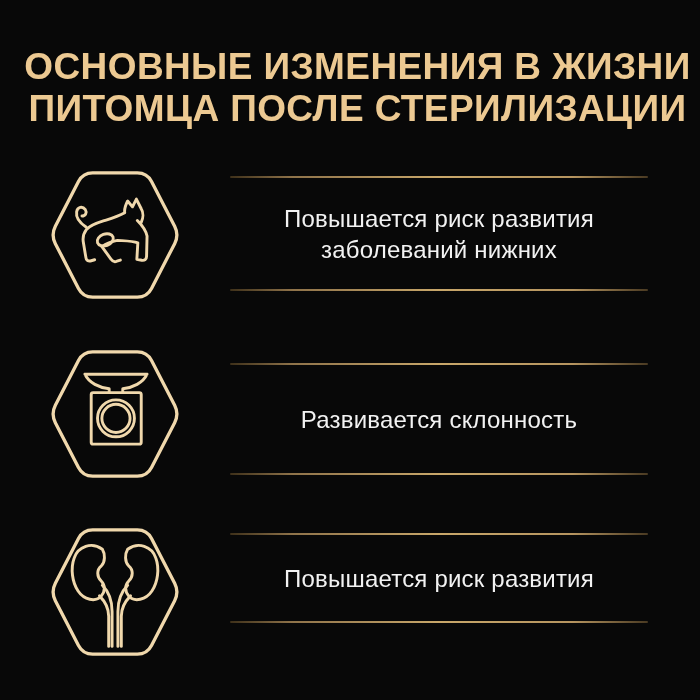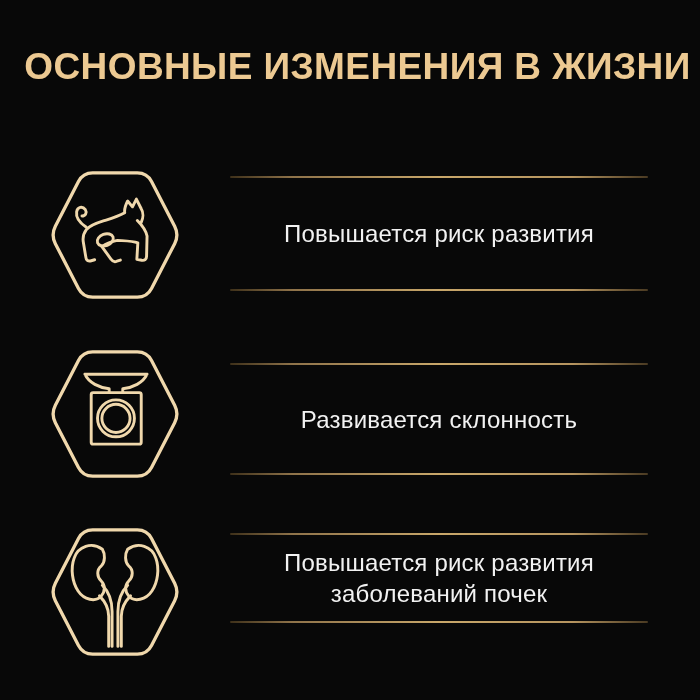--- a/index.html
+++ b/index.html
@@ -71,33 +71,35 @@
   .text-2{top:363px;height:112px;}
   .text-3{top:533px;height:90px;}
 </style>
 </head>
 <body>
 
 <div class="canvas">
 
   <h1 class="title">
     <span>ОСНОВНЫЕ ИЗМЕНЕНИЯ В ЖИЗНИ</span>
+    <span>ПИТОМЦА ПОСЛЕ СТЕРИЛИЗАЦИИ</span>
   </h1>
 
   <svg class="hex-icon icon-1" viewBox="0 0 140 140" aria-hidden="true">
     <path class="hex-frame" d="M 8.6 61.1 L 32.4 14.9 Q 37 6 47 6 L 93 6 Q 103 6 107.6 14.9 L 131.4 61.1 Q 136 70 131.4 78.9 L 107.6 125.1 Q 103 134 93 134 L 47 134 Q 37 134 32.4 125.1 L 8.6 78.9 Q 4 70 8.6 61.1 Z"></path>
     <path d="M 97 57 C 99 53 99.5 47 97 43 L 92 33 L 88 41 L 83 35 C 80.5 40 79.5 44 80 47 C 73 51 66 53 58 55.5 C 50 58 43.5 60.5 40.5 64.5 C 37.5 68.5 36.5 73 37.5 78 L 40 93 C 40.2 96 42.5 97.5 45.5 96.5 L 49 95.5"></path>
     <path d="M 93 55 C 98 60 102 66 103 71 L 102.5 92 C 102.4 95 100.5 96.5 97.5 96 L 92.5 95 L 93.5 78 C 88 76 80 76 72.5 75.5 C 66.5 76.5 60.5 79 56.5 82 L 66 95 C 67.5 97.3 69.5 98 72 97 L 75.5 95.8"></path>
     <path d="M 40.5 62 C 34.5 58 29.5 52 30.5 46 C 31.5 41 36.5 40 39.5 44 C 41.5 47 39.5 50.5 36 50.5"></path>
     <ellipse cx="60" cy="75" rx="8.5" ry="6" transform="rotate(-20 60 75)"></ellipse>
   </svg>
   <div class="textcol text-1">
     <div class="sep"></div>
     <div class="lines">
       <div>Повышается риск развития</div>
+      <div>заболеваний нижних</div>
     </div>
     <div class="sep"></div>
   </div>
 
   <svg class="hex-icon icon-2" viewBox="0 0 140 140" aria-hidden="true">
     <path class="hex-frame" d="M 8.6 61.1 L 32.4 14.9 Q 37 6 47 6 L 93 6 Q 103 6 107.6 14.9 L 131.4 61.1 Q 136 70 131.4 78.9 L 107.6 125.1 Q 103 134 93 134 L 47 134 Q 37 134 32.4 125.1 L 8.6 78.9 Q 4 70 8.6 61.1 Z"></path>
     <path d="M 39 29 L 103 29 M 39 29 C 43 38 54 43 64 44 L 64 48 M 103 29 C 99 38 88 43 78 44 L 78 48"></path>
     <rect x="45.5" y="48" width="51.5" height="53" rx="2"></rect>
     <circle cx="71" cy="74.5" r="19"></circle>
     <circle cx="71" cy="74.5" r="14.5"></circle>
@@ -114,18 +116,17 @@
     <path class="hex-frame" d="M 8.6 61.1 L 32.4 14.9 Q 37 6 47 6 L 93 6 Q 103 6 107.6 14.9 L 131.4 61.1 Q 136 70 131.4 78.9 L 107.6 125.1 Q 103 134 93 134 L 47 134 Q 37 134 32.4 125.1 L 8.6 78.9 Q 4 70 8.6 61.1 Z"></path>
     <path d="M 57 26 C 46 18 32 23 28 35 C 24 46 26 60 32 69 C 38 78 50 81 56 74 C 60 69 60 63 56 59 C 51 54 51 47 56 43 C 60 39 60 31 57 26 Z"></path>
     <path d="M 83 26 C 94 18 108 23 112 35 C 116 46 114 60 108 69 C 102 78 90 81 84 74 C 80 69 80 63 84 59 C 89 54 89 47 84 43 C 80 39 80 31 83 26 Z"></path>
     <path d="M 54 74 C 60 80 63.5 87 63.5 95 L 63.5 126 M 57 63 C 64 70 67 79 67 90 L 67 126"></path>
     <path d="M 86 74 C 80 80 76.5 87 76.5 95 L 76.5 126 M 83 63 C 76 70 73 79 73 90 L 73 126"></path>
   </svg>
   <div class="textcol text-3">
     <div class="sep"></div>
     <div class="lines">
       <div>Повышается риск развития</div>
-      <div>заболеваний почек</div>
     </div>
     <div class="sep"></div>
   </div>
 
 </div>
 
 </body></html>

